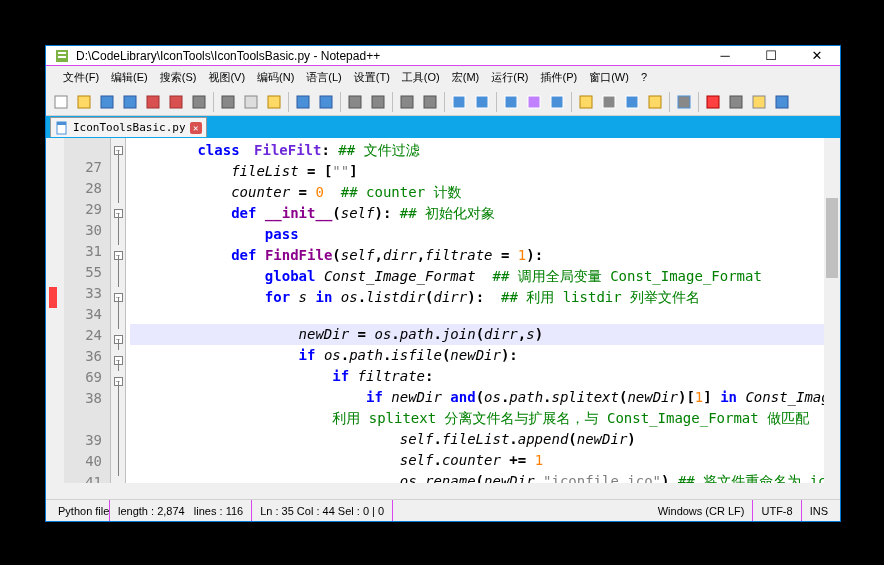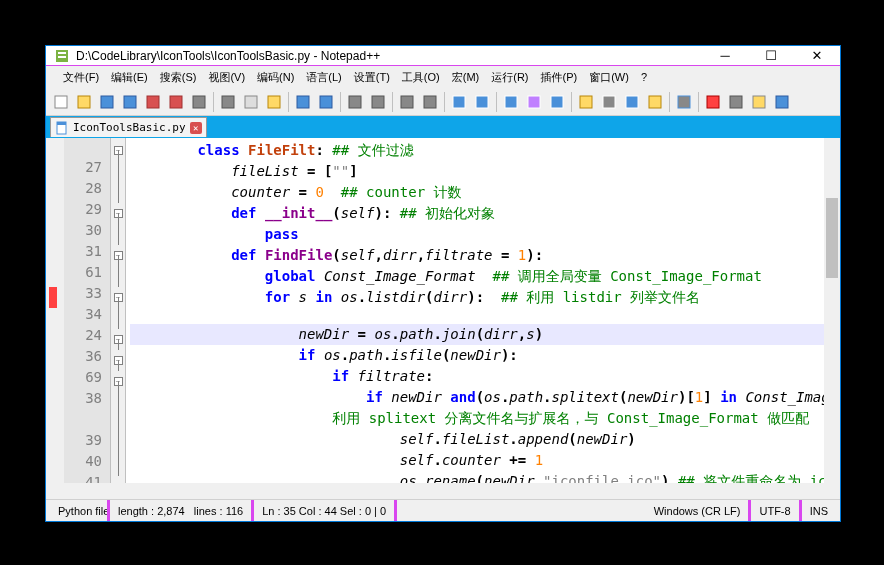--- a/index.html
+++ b/index.html
@@ -27,33 +27,33 @@
 .fold { height: 21px; display: flex; align-items: center; justify-content: center; position: relative; }
 .fold-box { width: 9px; height: 9px; border: 1px solid #808080; background: #fff; font-size: 8px; line-height: 7px; text-align: center; color: #808080; cursor: pointer; }
 .fold-line { width: 1px; height: 21px; background: #808080; position: absolute; left: 7px; }
 .mark-col { width: 18px; background: #f0f0f0; padding-top: 2px; }
 .mark { height: 21px; }
 .mark.red { background: linear-gradient(to right, transparent 3px, #ff4040 3px, #ff4040 11px, transparent 11px); }
 .code { flex: 1; font-family: Consolas, monospace; font-size: 14px; line-height: 21px; padding-top: 2px; padding-left: 4px; white-space: pre; overflow: hidden; }
 .code-line { height: 21px; }
 .code-line.hl { background: #e8e8ff; margin-top: 16px; }
 .kw { color: #0000ff; font-weight: bold; }
-.cls { color: #c2410c; font-weight: bold; }
+.cls { color: #6d28d9; font-weight: bold; margin-left: 6px; }
 .fn { color: #8b008b; font-weight: bold; }
 .cm { color: #008000; }
 .str { color: #808080; }
 .num { color: #ff8000; }
 .op { color: #000; font-weight: bold; }
 .pn { color: #000; font-weight: bold; }
 .id { color: #000; font-style: italic; }
 .scrollbar-v { position: absolute; right: 0; top: 0; bottom: 0; width: 16px; background: #f0f0f0; }
 .scrollbar-v .thumb { position: absolute; left: 2px; right: 2px; top: 60px; height: 80px; background: #c0c0c0; }
 .scrollbar-h { height: 16px; background: #f0f0f0; }
 .statusbar { height: 22px; background: #f0f0f0; border-top: 1px solid #d0d0d0; display: flex; align-items: center; font-size: 11px; padding: 0 4px; }
-.status-cell { padding: 0 8px; border-right: 3px solid #d946ef; height: 100%; display: flex; align-items: center; white-space: nowrap; }
+.status-cell { padding: 0 8px; border-right: 1px solid #d946ef; height: 100%; display: flex; align-items: center; white-space: nowrap; }
 .status-cell.noborder { border-right: none; }
 .spacer { flex: 1; }
 </style>
 </head>
 <body>
 
 <div class="window">
   <div class="titlebar">
     <span class="titlebar-icon">
       <svg viewBox="0 0 16 16">
@@ -279,21 +279,21 @@
         <div class="mark"></div>
         <div class="mark"></div>
         <div class="mark"></div>
       </div>
     <div class="gutter" id="gutter">
         <div class="ln">27</div>
         <div class="ln">28</div>
         <div class="ln">29</div>
         <div class="ln">30</div>
         <div class="ln">31</div>
-        <div class="ln">61</div>
+        <div class="ln">55</div>
         <div class="ln">33</div>
         <div class="ln">34</div>
         <div class="ln">24</div>
         <div class="ln">36</div>
         <div class="ln">69</div>
         <div class="ln">38</div>
         <div class="ln"></div>
         <div class="ln">39</div>
         <div class="ln">40</div>
         <div class="ln">41</div>

